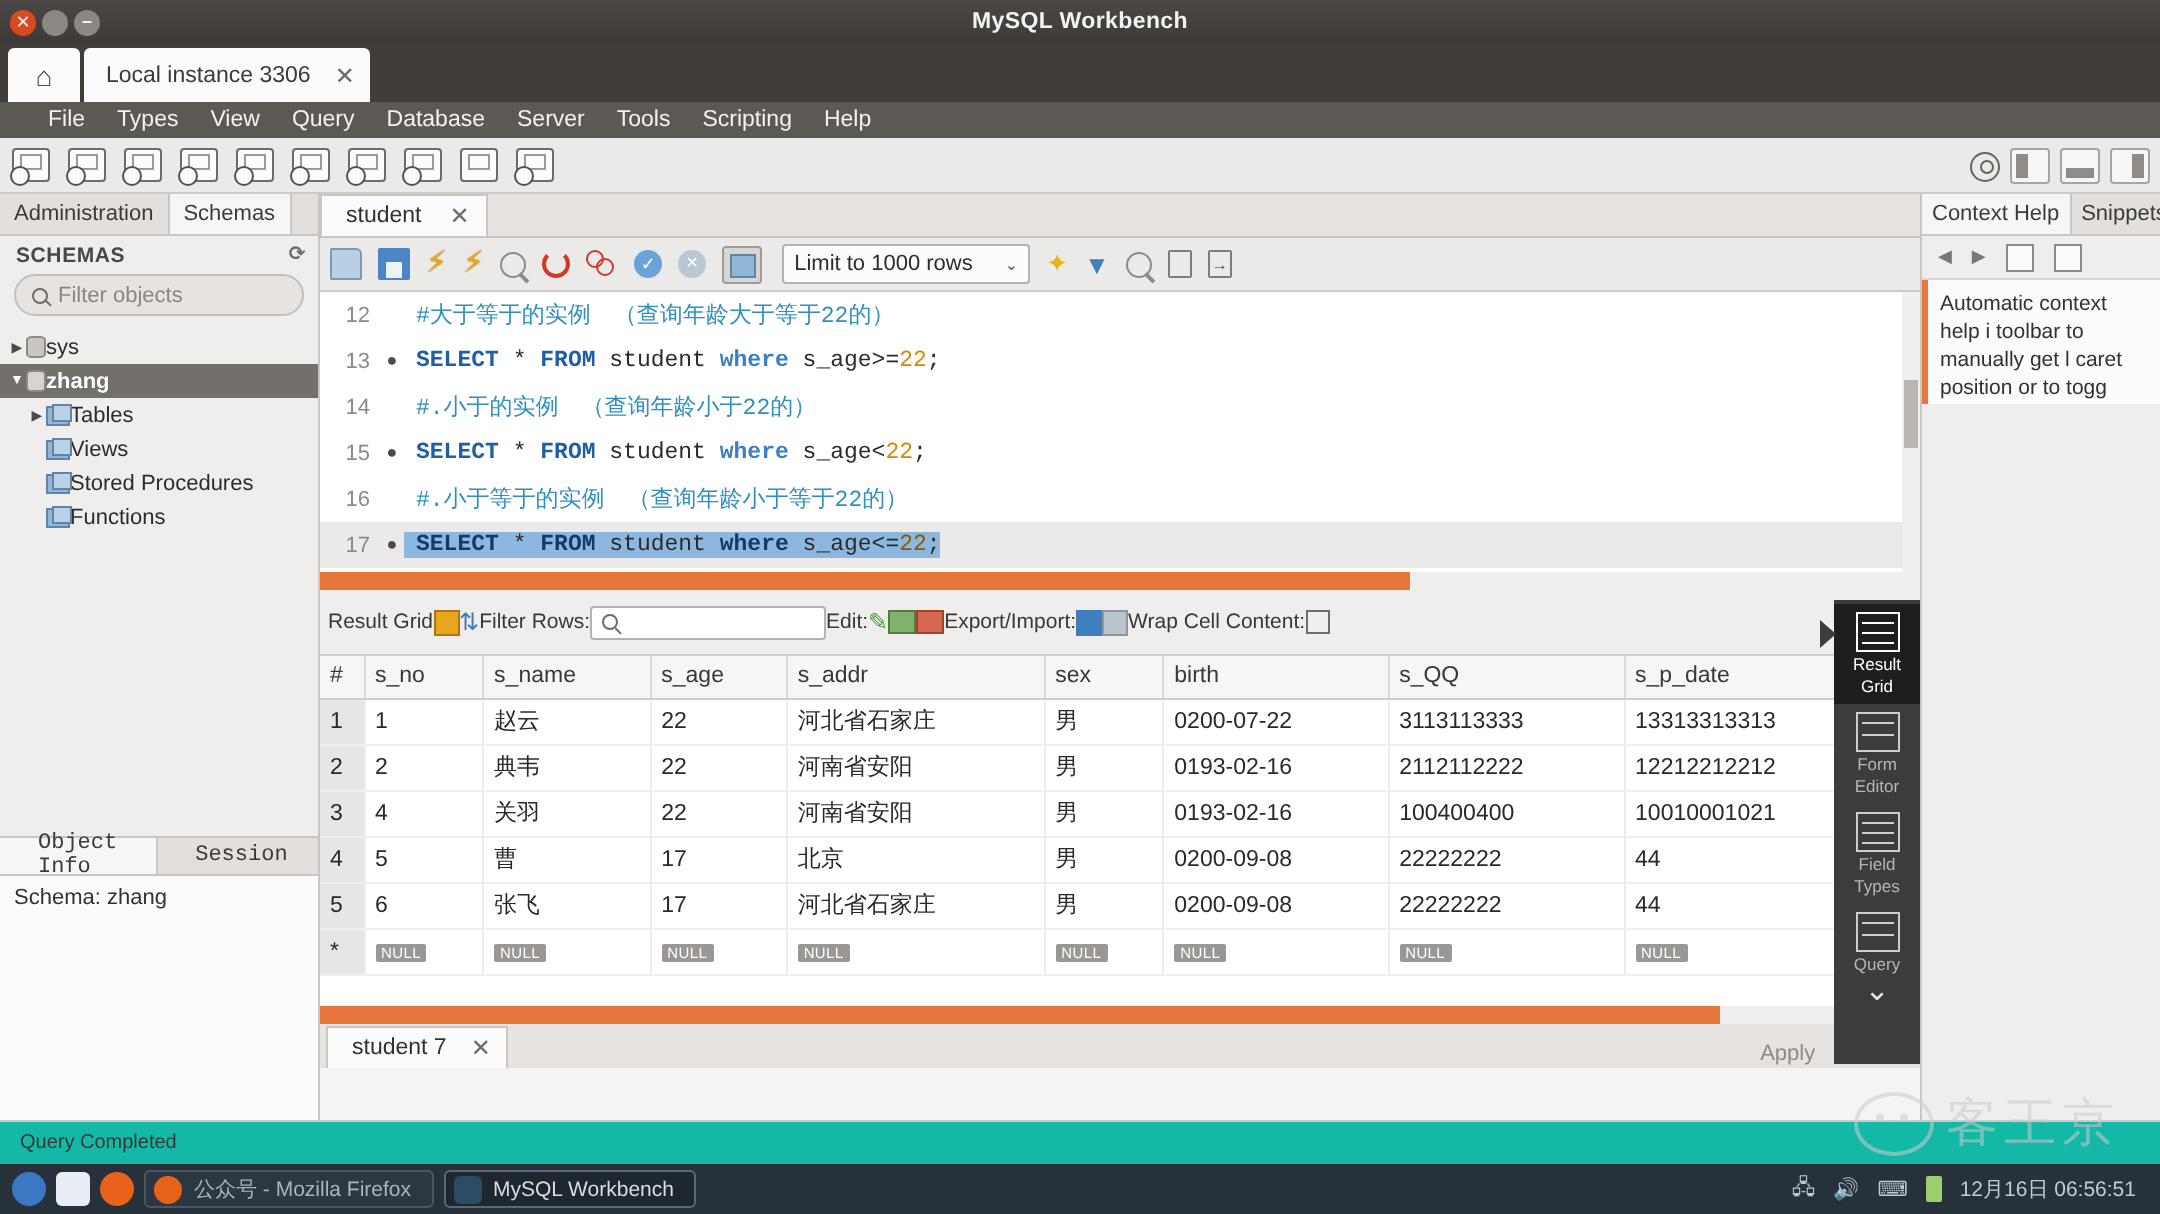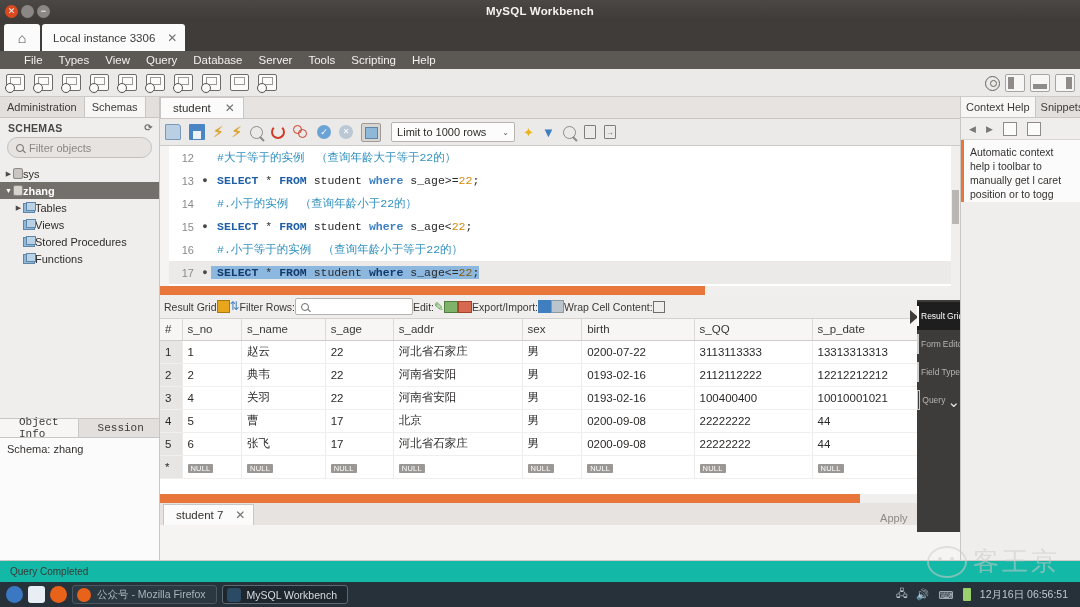--- a/index.html
+++ b/index.html
@@ -239,21 +239,20 @@
   .sq.pagebox { border: 1.4px solid #7f7c79; border-radius: 1px; width: 12px; height: 14px; }
   .sq.pagebox.arrow-in::after {
     content: "→"; position: absolute; inset: 0; font-size: 8px; line-height: 14px; text-align: center; color: #5a5754;
   }
 
   
   .codearea {
     position: relative; background: #ffffff; height: 140px;
     overflow: hidden; font-family: "Liberation Mono", "DejaVu Sans Mono", monospace;
     font-size: 11.5px;
-    margin-left: 9px;
   }
   .codeline { height: 23px; display: flex; align-items: center; }
   .gutter {
     width: 30px; text-align: right; padding-right: 5px;
     color: #8c8a88; font-size: 11px; flex: 0 0 auto;
     font-family: "Liberation Sans", sans-serif;
   }
   .dotcol { width: 12px; flex: 0 0 auto; text-align: center; color: #4a4a4a; font-size: 9px; }
   .code { padding-left: 6px; white-space: pre; }
   .cmt { color: #2f8fbe; }
@@ -271,21 +270,21 @@
   .vscroll-code i { position: absolute; right: 1px; width: 7px; background: #b9b6b3; }
   .hscroll-orange {
     height: 9px; background: #f1efed; position: relative;
   }
   .hscroll-orange i {
     position: absolute; left: 0; top: 0; height: 9px; width: 545px; background: #e8763a;
   }
 
   
   .rgtoolbar {
-    height: 24px; background: #f0eeec; border-bottom: 1px solid #d3d0cd;
+    height: 33px; background: #f0eeec; border-bottom: 1px solid #d3d0cd;
     display: flex; align-items: center; padding-left: 4px; 
     font-size: 10.5px; color: #3a3836;
   }
   .rg-chip { width: 13px; height: 13px; flex: 0 0 auto; }
   .chip-grid { background: #e8a61c; border: 1px solid #a8790e; }
   .chip-blue { color: #3f7fbf; font-size: 12px; line-height: 13px; }
   .rg-search {
     width: 118px; height: 17px; background: #fff; border: 1px solid #b5b2af;
     border-radius: 2px; display: flex; align-items: center; padding: 0 5px;
   }
@@ -364,21 +363,21 @@
     height: 62px; overflow: hidden;
   }
 
   
   .vstrip {
     position: absolute; right: 120px; top: 300px; width: 43px; height: 232px;
     background: #3e3c3b; display: flex; flex-direction: column; align-items: center;
     padding-top: 2px;
   }
   .vs-item {
-    width: 43px; padding: 4px 0 4px 0; display: flex; flex-direction: row;
+    width: 43px; padding: 4px 0 4px 0; display: flex; flex-direction: column;
     align-items: center; gap: 2px; color: #b7b4b1; font-size: 8.5px; line-height: 9px;
     text-align: center;
   }
   .vs-item.active { background: #1f1e1e; color: #fff; }
   .vs-ic {
     width: 22px; height: 20px; border: 1.4px solid #cfcccA; position: relative;
   }
   .vs-item.active .vs-ic { border-color: #fff; }
   .vs-ic i {
     position: absolute; left: 2px; right: 2px; height: 1.3px; background: #cfcccA;

